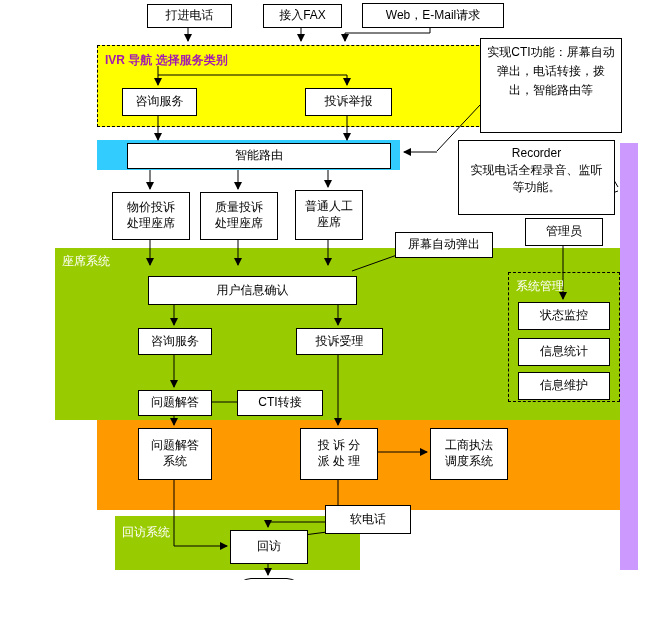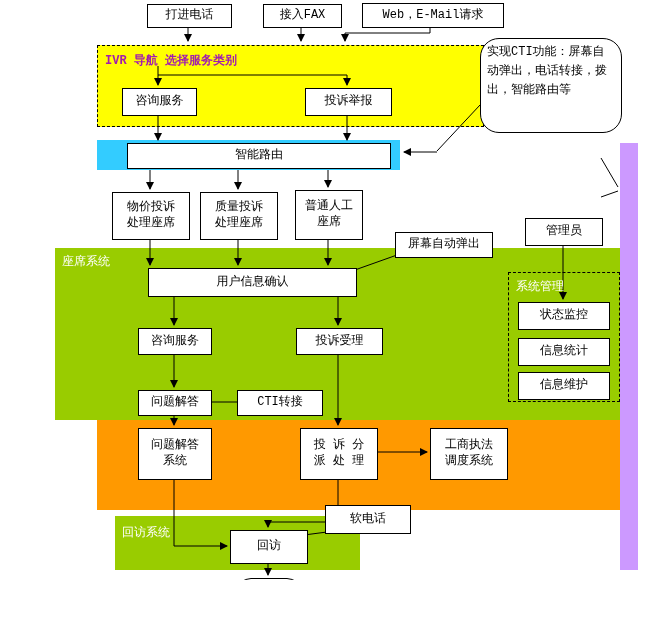--- a/index.html
+++ b/index.html
@@ -1,23 +1,23 @@
 <!DOCTYPE html>
 <html><head>
 <meta charset="utf-8">
 <style>
   html,body{margin:0;padding:0;background:#fff;}
   #canvas{position:relative;width:655px;height:580px;background:#fff;
-          font-family:Liberation Mono, monospace;font-size:12px;color:#000;overflow:hidden;}
+          font-family:Liberation Sans, sans-serif;font-size:12px;color:#000;overflow:hidden;}
   .region{position:absolute;z-index:1;}
   .arrows{position:absolute;left:0;top:0;z-index:2;pointer-events:none;}
   .box{position:absolute;z-index:3;background:#fff;border:1px solid #000;
        display:flex;align-items:center;justify-content:center;text-align:center;
        white-space:pre-line;line-height:1.3;}
-  .note{display:block;text-align:left;padding:4px 6px;line-height:1.6;word-break:break-all;border-radius:19px;}
+  .note{display:block;text-align:center;padding:4px 6px;line-height:1.6;word-break:break-all;}
   .note-sm{line-height:1.4;}
   .label{position:absolute;z-index:3;white-space:nowrap;}
   .white-label{color:#fff;}
   .ivr-title{color:#a21caf;font-weight:bold;}
   .dashed{border-style:dashed;background:transparent;}
   .terminator{border-radius:15px;}
 </style>
 </head>
 <body>
 
@@ -75,33 +75,35 @@
   <div class="box" style="left:362px;top:3px;width:140px;height:23px">Web，E-Mail请求</div>
 
   <div class="label ivr-title" style="left:105px;top:52px">IVR 导航 选择服务类别</div>
   <div class="box" style="left:122px;top:88px;width:73px;height:26px">咨询服务</div>
   <div class="box" style="left:305px;top:88px;width:85px;height:26px">投诉举报</div>
 
   <div class="box note" style="left:480px;top:38px;width:128px;height:85px">实现CTI功能：屏幕自动弹出，电话转接，拨出，智能路由等</div>
 
   <div class="box" style="left:127px;top:143px;width:262px;height:24px">智能路由</div>
 
+  <div class="box note note-sm" style="left:458px;top:140px;width:143px;height:65px">Recorder
+实现电话全程录音、监听等功能。</div>
 
   <div class="box" style="left:112px;top:192px;width:76px;height:46px">物价投诉
 处理座席</div>
   <div class="box" style="left:200px;top:192px;width:76px;height:46px">质量投诉
 处理座席</div>
   <div class="box" style="left:295px;top:190px;width:66px;height:48px">普通人工
 座席</div>
 
   <div class="box" style="left:395px;top:232px;width:96px;height:24px">屏幕自动弹出</div>
   <div class="box" style="left:525px;top:218px;width:76px;height:26px">管理员</div>
 
   <div class="label white-label" style="left:62px;top:253px">座席系统</div>
-  <div class="box" style="left:148px;top:268px;width:207px;height:27px">用户信息确认</div>
+  <div class="box" style="left:148px;top:276px;width:207px;height:27px">用户信息确认</div>
   <div class="box" style="left:138px;top:328px;width:72px;height:25px">咨询服务</div>
   <div class="box" style="left:296px;top:328px;width:85px;height:25px">投诉受理</div>
   <div class="box" style="left:138px;top:390px;width:72px;height:24px">问题解答</div>
   <div class="box" style="left:237px;top:390px;width:84px;height:24px">CTI转接</div>
 
   <div class="box dashed" style="left:508px;top:272px;width:110px;height:128px"></div>
   <div class="label white-label" style="left:516px;top:278px">系统管理</div>
   <div class="box" style="left:518px;top:302px;width:90px;height:26px">状态监控</div>
   <div class="box" style="left:518px;top:338px;width:90px;height:26px">信息统计</div>
   <div class="box" style="left:518px;top:372px;width:90px;height:26px">信息维护</div>

